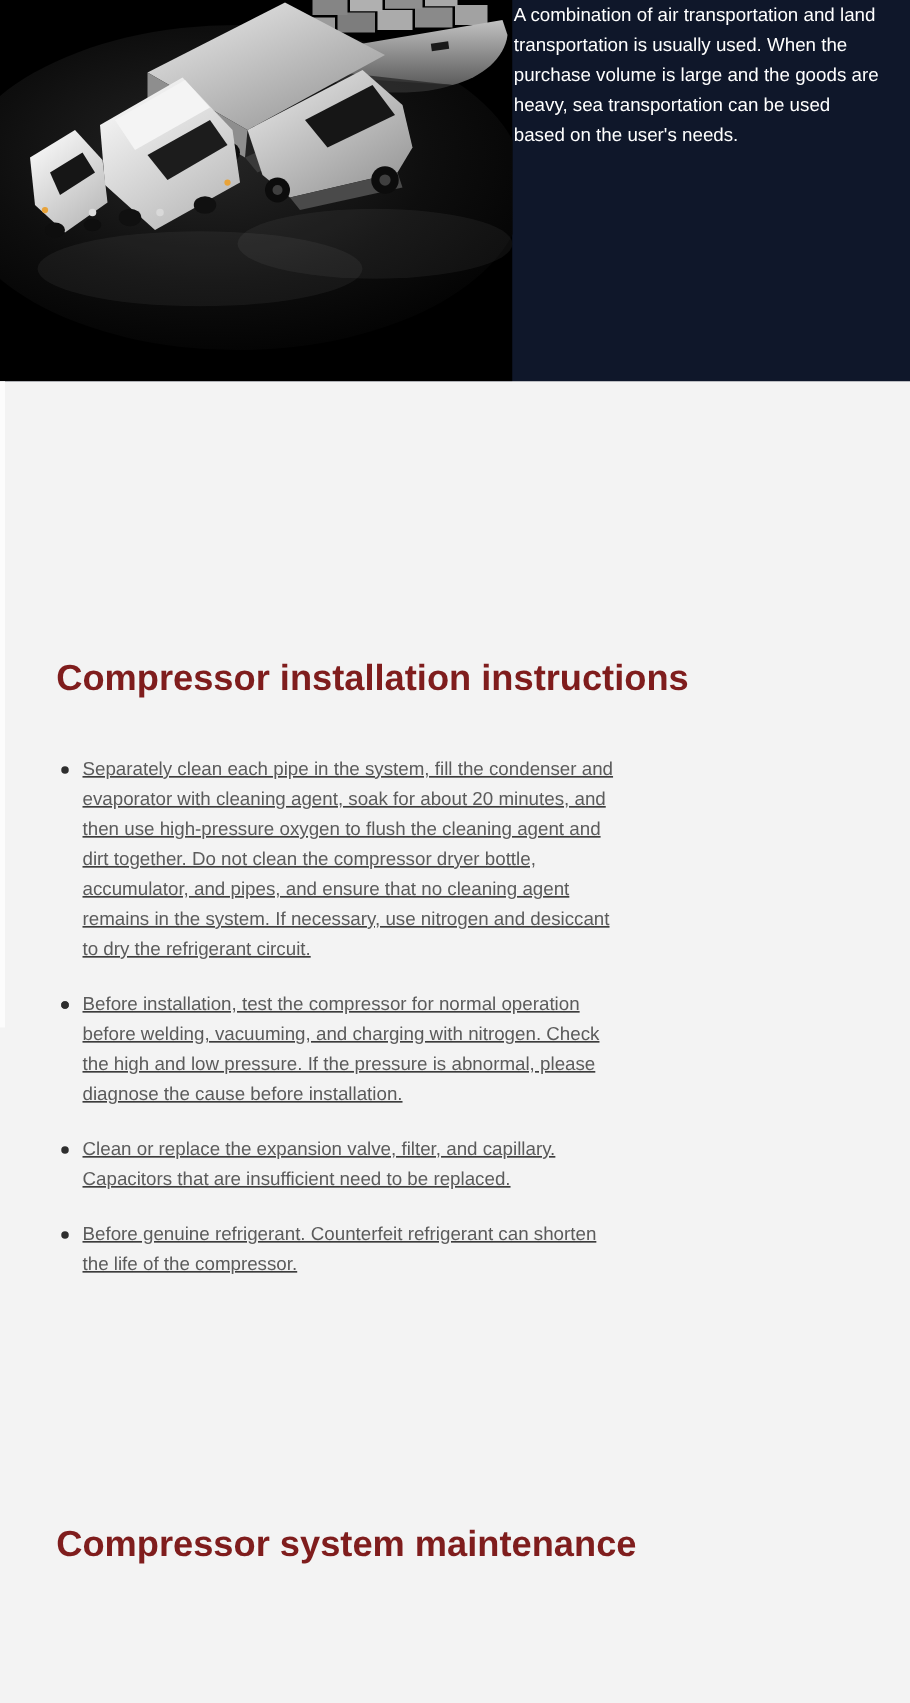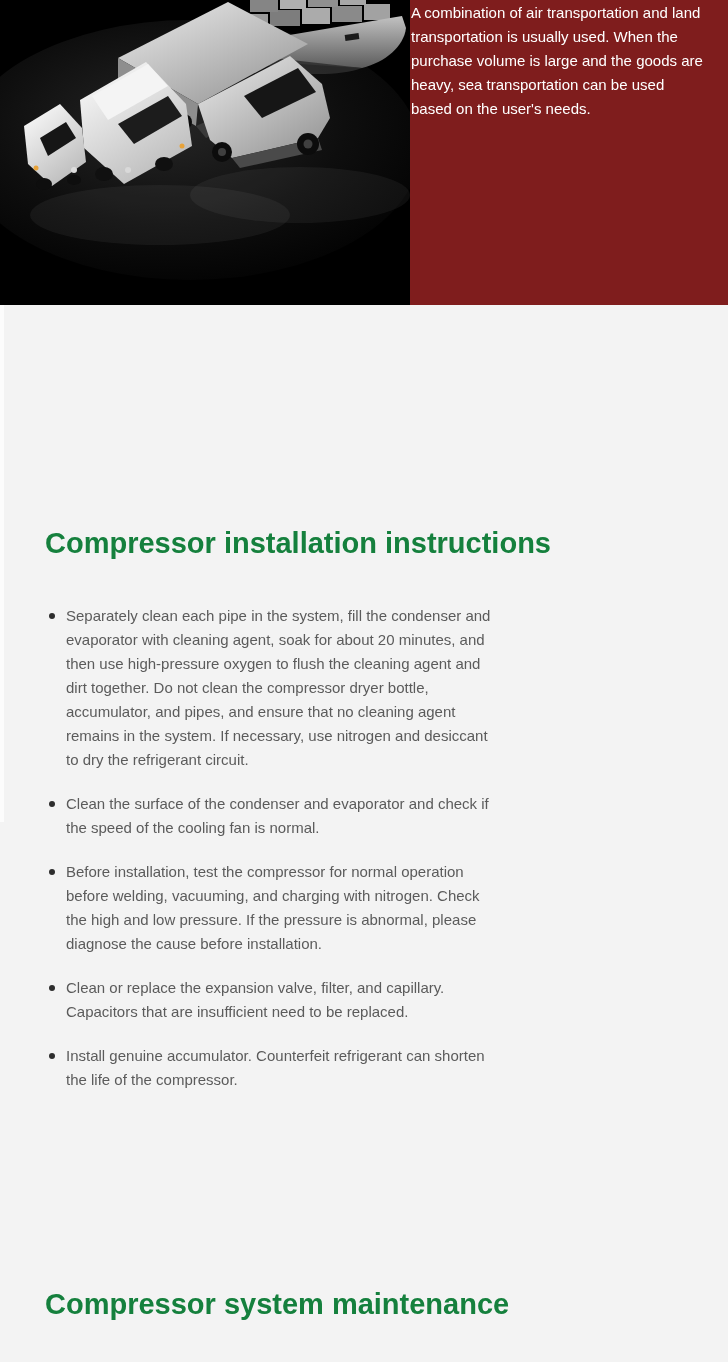--- a/index.html
+++ b/index.html
@@ -8,21 +8,21 @@
     height: 1362px;
     position: relative;
     overflow: hidden;
     background: #f3f3f3;
     font-family: "Liberation Sans", sans-serif;
   }
   .hero {
     position: relative;
     width: 728px;
     height: 305px;
-    background: #7f1d1d;
+    background: #0f172a;
   }
   .hero-caption {
     position: absolute;
     left: 411px;
     top: 1px;
     width: 292px;
     color: #ffffff;
     font-size: 15px;
     line-height: 24px;
     font-weight: 400;
@@ -39,25 +39,25 @@
     top: 305px;
     width: 4px;
     height: 517px;
     background: #fcfcfc;
   }
   .content { padding: 0 45px; }
   .section-title {
     font-size: 29px;
     line-height: 36px;
     font-weight: 700;
-    color: #15803d;
+    color: #7f1d1d;
   }
   .title-install { margin: 220px 0 43px 0; }
   .title-maintenance { margin: 194px 0 0 0; }
-  .instruction-list { list-style: none; }
+  .instruction-list { list-style: none; text-decoration: underline; }
   .instruction-item {
     position: relative;
     width: 447px;
     padding-left: 21px;
     margin-bottom: 20px;
     font-size: 15px;
     line-height: 24px;
     color: #5b5b5b;
   }
   .bullet-dot {
@@ -156,30 +156,29 @@
 <main class="content">
   <h2 class="section-title title-install">Compressor installation instructions</h2>
 
   <ul class="instruction-list">
     <li class="instruction-item">
       <span class="bullet-dot"></span>
       <span>Separately clean each pipe in the system, fill the condenser and evaporator with cleaning agent, soak for about 20 minutes, and then use high-pressure oxygen to flush the cleaning agent and dirt together. Do not clean the compressor dryer bottle, accumulator, and pipes, and ensure that no cleaning agent remains in the system. If necessary, use nitrogen and desiccant to dry the refrigerant circuit.</span>
     </li>
     <li class="instruction-item">
       <span class="bullet-dot"></span>
-      <span>Clean the surface of the condenser and evaporator and check if the speed of the cooling fan is normal.</span>
     </li>
     <li class="instruction-item">
       <span class="bullet-dot"></span>
       <span>Before installation, test the compressor for normal operation before welding, vacuuming, and charging with nitrogen. Check the high and low pressure. If the pressure is abnormal, please diagnose the cause before installation.</span>
     </li>
     <li class="instruction-item">
       <span class="bullet-dot"></span>
       <span>Clean or replace the expansion valve, filter, and capillary. Capacitors that are insufficient need to be replaced.</span>
     </li>
     <li class="instruction-item">
       <span class="bullet-dot"></span>
-      <span>Install genuine accumulator. Counterfeit refrigerant can shorten the life of the compressor.</span>
+      <span>Before genuine refrigerant. Counterfeit refrigerant can shorten the life of the compressor.</span>
     </li>
   </ul>
 
   <h2 class="section-title title-maintenance">Compressor system maintenance</h2>
 </main>
 
 </body></html>

